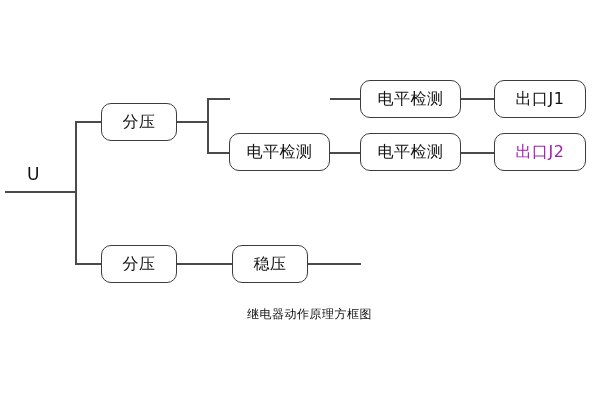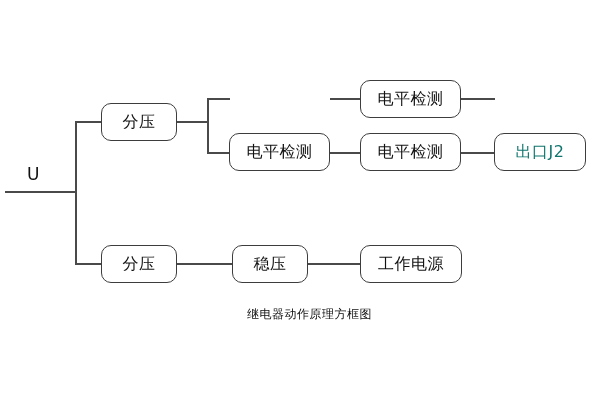--- a/index.html
+++ b/index.html
@@ -76,21 +76,21 @@
   <div class="wire wire-h" style="left: 330px; top: 152px; background: rgb(74, 74, 74); width: 31px;"></div>
   <div class="wire wire-h" style="left: 461px; top: 98px; background: rgb(74, 74, 74); width: 34px;"></div>
   <div class="wire wire-h" style="left: 461px; top: 152px; background: rgb(74, 74, 74); width: 34px;"></div>
   <div class="wire wire-h" style="left: 177px; top: 263px; background: rgb(74, 74, 74); width: 56px;"></div>
   <div class="wire wire-h" style="left: 308px; top: 263px; background: rgb(74, 74, 74); width: 53px;"></div>
 
   <div class="node" style="left: 101px; top: 103px; width: 76px; height: 38px; border-color: rgb(61, 61, 61); color: rgb(17, 17, 17);">分压</div>
   <div class="node" style="left: 229px; top: 133px; width: 101px; height: 38px; border-color: rgb(61, 61, 61); color: rgb(17, 17, 17);">电平检测</div>
   <div class="node" style="left: 360px; top: 80px; width: 101px; height: 38px; border-color: rgb(61, 61, 61); color: rgb(17, 17, 17);">电平检测</div>
   <div class="node" style="left: 360px; top: 133px; width: 101px; height: 38px; border-color: rgb(61, 61, 61); color: rgb(17, 17, 17);">电平检测</div>
-  <div class="node" style="left: 494px; top: 133px; width: 92px; height: 38px; border-color: rgb(61, 61, 61); color: #0f766e;">出口J2</div>
+  <div class="node" style="left: 494px; top: 80px; width: 92px; height: 38px; border-color: rgb(61, 61, 61); color: rgb(17, 17, 17);">出口J1</div>
+  <div class="node" style="left: 494px; top: 133px; width: 92px; height: 38px; border-color: rgb(61, 61, 61); color: #a21caf;">出口J2</div>
   <div class="node" style="left: 101px; top: 245px; width: 76px; height: 38px; border-color: rgb(61, 61, 61); color: rgb(17, 17, 17);">分压</div>
   <div class="node" style="left: 232px; top: 245px; width: 76px; height: 38px; border-color: rgb(61, 61, 61); color: rgb(17, 17, 17);">稳压</div>
-  <div class="node" style="left: 360px; top: 245px; width: 102px; height: 38px; border-color: rgb(61, 61, 61); color: rgb(17, 17, 17);">工作电源</div>
 
   <div class="label-u" style="left: 27px; top: 166px; color: rgb(17, 17, 17);">U</div>
   <div class="caption" style="left: 247px; top: 308px; color: rgb(17, 17, 17);">继电器动作原理方框图</div>
 
 </div>
 
 </body></html>

